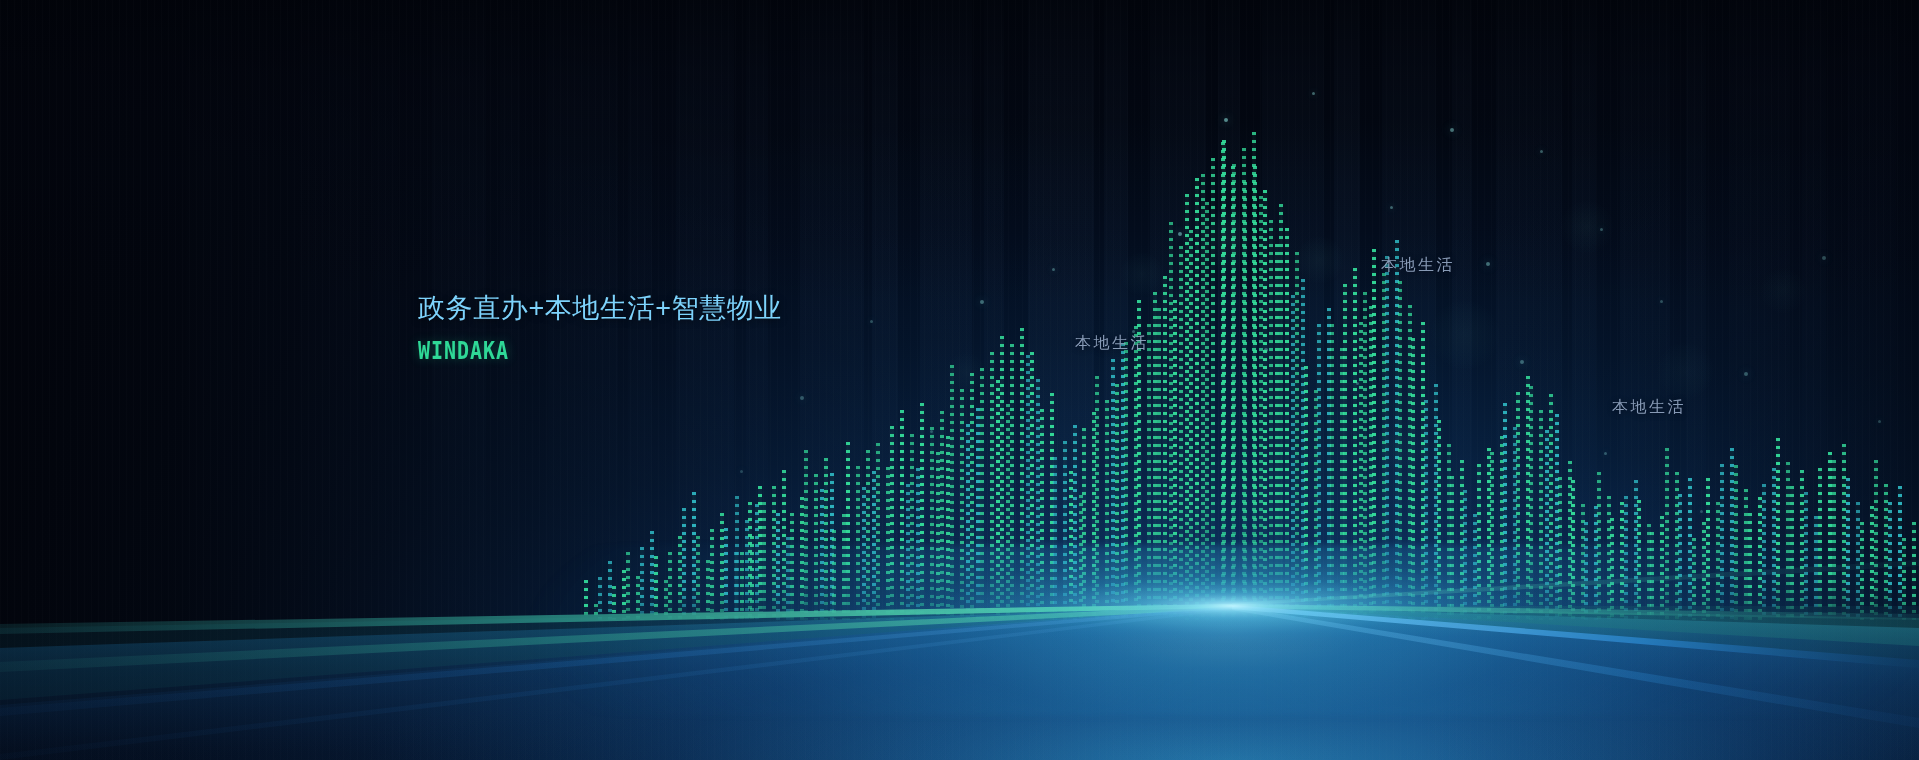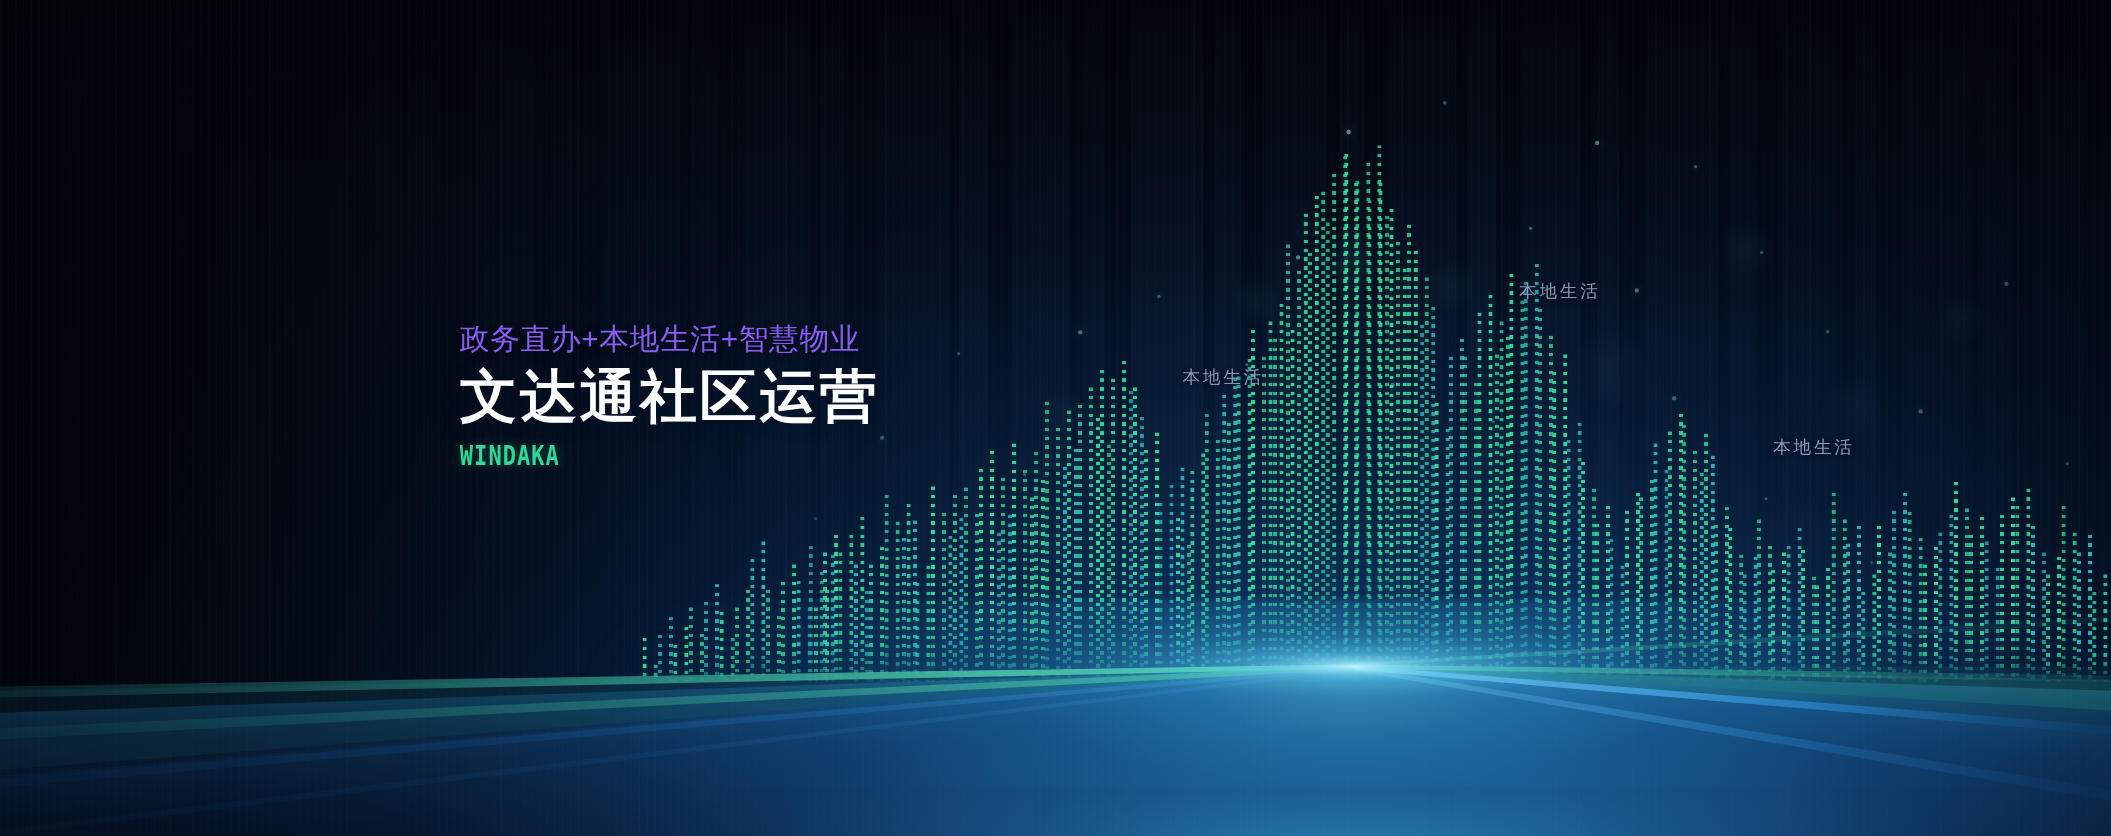--- a/index.html
+++ b/index.html
@@ -109,21 +109,21 @@
   
   #copy {
     position:absolute;
     left:418px;
     top:292px;
     width:620px;
   }
   #subtitle {
     font-size:27px;
     line-height:1.25;
-    color:#8b5cf6;
+    color:#7dd3fc;
     letter-spacing:.6px;
     font-weight:400;
     text-shadow:0 1px 7px rgba(0,0,0,.65);
     white-space:nowrap;
   }
   #title {
     margin-top:6px;
     font-size:52px;
     line-height:1.12;
     color:#ffffff;
@@ -723,17 +723,16 @@
     <ellipse cx="1232" cy="606" rx="330" ry="46" fill="url(#vpGlow)"></ellipse>
     <ellipse cx="1232" cy="606" rx="130" ry="20" fill="url(#vpGlow)" opacity="0.8"></ellipse>
   </svg>
 
   <div class="city-label" id="label-0">本地生活</div>
   <div class="city-label" id="label-1">本地生活</div>
   <div class="city-label" id="label-2">本地生活</div>
 
   <div id="copy">
     <div id="subtitle">政务直办+本地生活+智慧物业</div>
-    <div id="title">文达通社区运营</div>
     <div id="brand">WINDAKA</div>
   </div>
 
 </div>
 
 </body></html>

